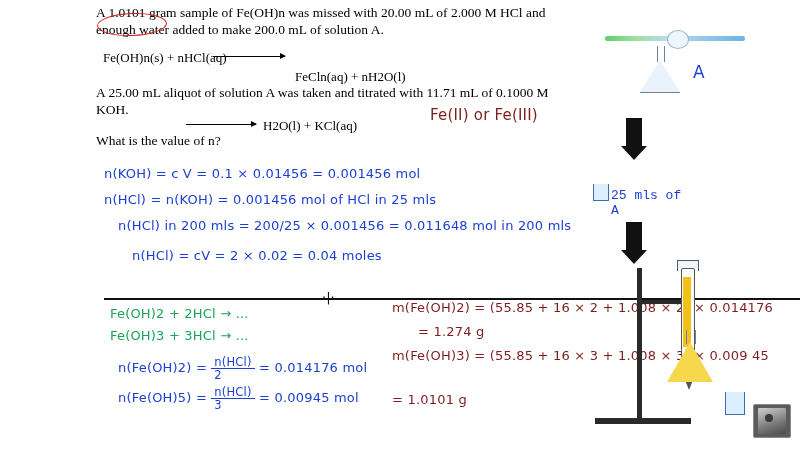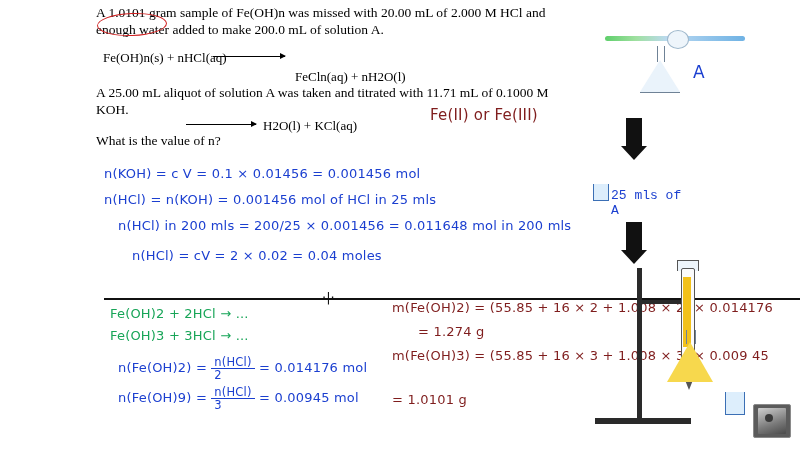--- a/index.html
+++ b/index.html
@@ -203,21 +203,21 @@
   <div class="hand blue b1">
     <span>n(Fe(OH)2) =</span>
     <span class="frac">
       <span class="num">n(HCl)</span>
       <span class="den">2</span>
     </span>
     <span>= 0.014176 mol</span>
   </div>
 
   <div class="hand blue b2">
-    <span>n(Fe(OH)9) =</span>
+    <span>n(Fe(OH)5) =</span>
     <span class="frac">
       <span class="num">n(HCl)</span>
       <span class="den">3</span>
     </span>
     <span>= 0.00945 mol</span>
   </div>
 
   <div class="hand red r1">m(Fe(OH)2) = (55.85 + 16 × 2 + 1.008 × 2) × 0.014176</div>
   <div class="hand red r1b">= 1.274 g</div>
   <div class="hand red r2">m(Fe(OH)3) = (55.85 + 16 × 3 + 1.008 × 3) × 0.009 45</div>

